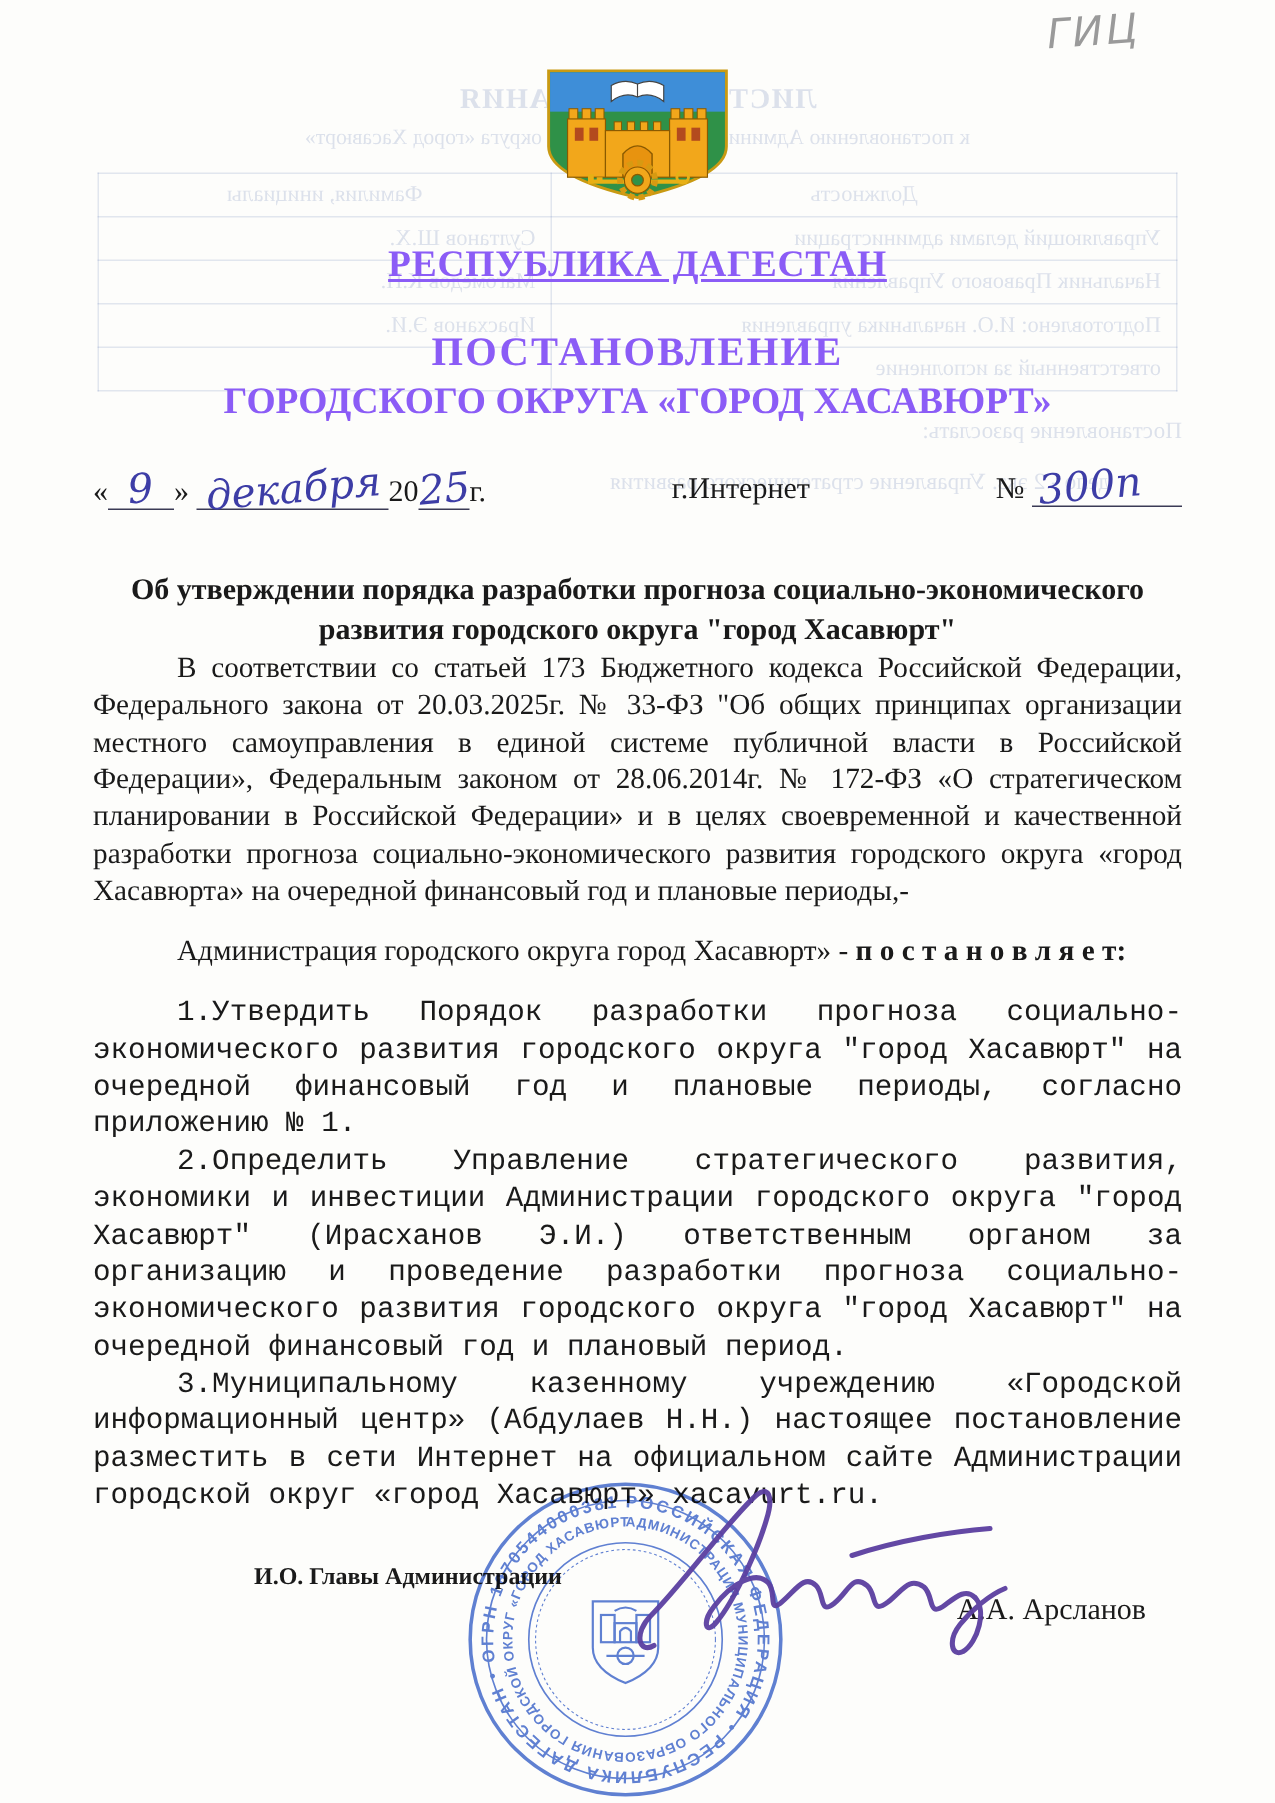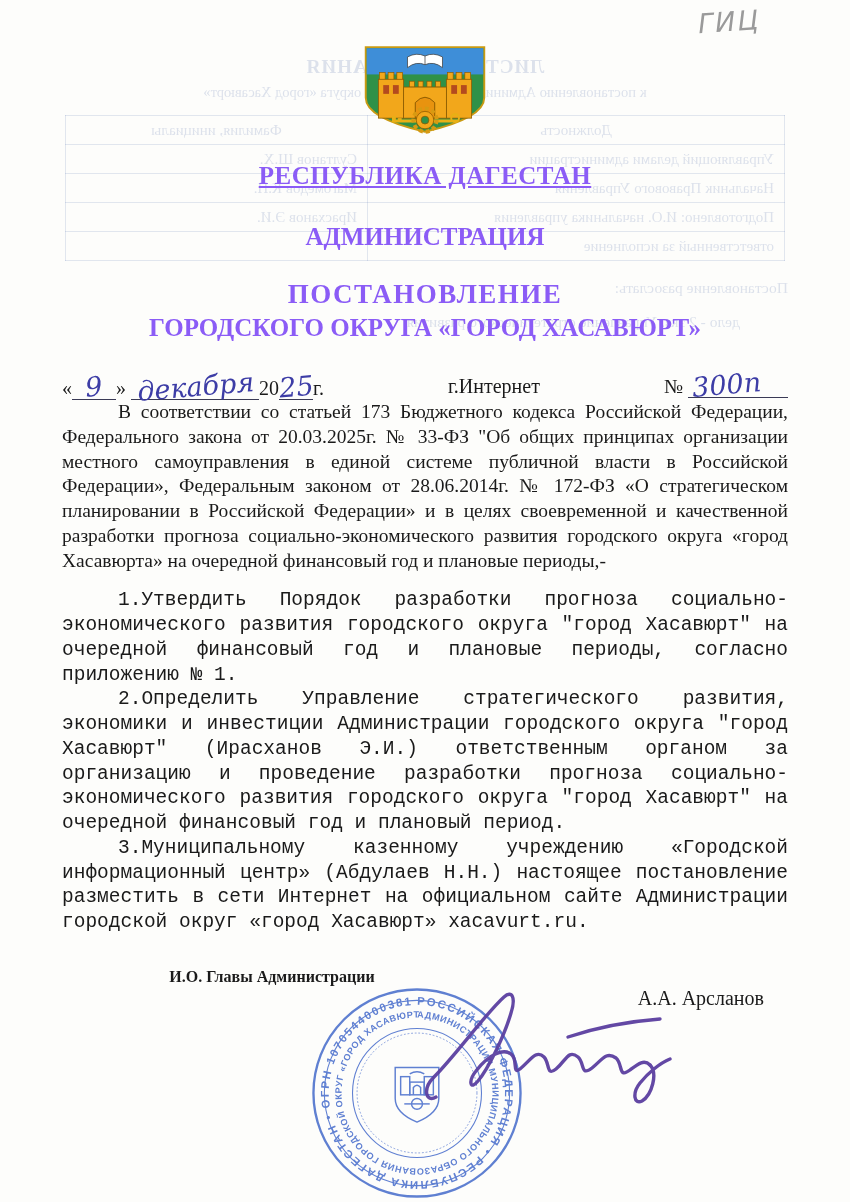--- a/index.html
+++ b/index.html
@@ -141,39 +141,43 @@
         <circle cx="101" cy="76" r="4" fill="none" stroke="#e8b015" stroke-width="2"></circle>
         <rect x="36" y="74" width="4" height="5" fill="#e8b015"></rect>
         <rect x="42" y="76" width="4" height="3" fill="#e8b015"></rect>
         <circle cx="70" cy="78" r="12" fill="none" stroke="#d79a12" stroke-width="4" stroke-dasharray="4 3"></circle>
         <circle cx="70" cy="78" r="9" fill="#f2a71b" stroke="#8a5a00" stroke-width="0.8"></circle>
         <circle cx="70" cy="78" r="4" fill="#2f9148" stroke="#8a5a00" stroke-width="0.8"></circle>
       </svg>
     </div>
 
     <div class="h-blue republic">РЕСПУБЛИКА ДАГЕСТАН</div>
-    <div class="h-blue admin1">АДМИНИСТРАЦИЯ</div>
     <div class="h-blue doctype">ПОСТАНОВЛЕНИЕ</div>
     <div class="h-blue admin2">ГОРОДСКОГО ОКРУГА «ГОРОД ХАСАВЮРТ»</div>
 
     <div class="dateline">
       <div class="date-left">
         <span>«</span><span class="blank day"><span class="ink big">9</span></span><span>»</span>
         <span class="blank month"><span class="ink big">декабря</span></span><span>20</span><span class="blank yr"><span class="ink big">25</span></span><span>г.</span>
       </div>
       <div class="city">г.Интернет</div>
       <div class="numline">
         <span>№</span>
         <span class="blank num"><span class="ink big">300п</span></span>
       </div>
     </div>
 
+    <div class="doc-title">
+      <div>Об утверждении порядка разработки прогноза социально-экономического</div>
+      <div>развития городского округа "город Хасавюрт"</div>
+    </div>
 
     <p class="para intro">В соответствии со статьей 173 Бюджетного кодекса Российской Федерации, Федерального закона от 20.03.2025г. № 33-ФЗ "Об общих принципах организации местного самоуправления в единой системе публичной власти в Российской Федерации», Федеральным законом  от 28.06.2014г. № 172-ФЗ «О стратегическом планировании в Российской Федерации» и в целях своевременной и качественной разработки прогноза социально-экономического развития  городского округа «город Хасавюрта» на очередной финансовый год и плановые периоды,-</p>
 
+    <p class="para resolution"><span>Администрация городского округа город Хасавюрт» - </span><span class="verb">п о с т а н о в л я е т</span><span class="verb">:</span></p>
 
     <div class="items">
       <p class="para">1.Утвердить Порядок разработки прогноза социально-экономического развития городского округа "город Хасавюрт" на очередной финансовый год и плановые периоды, согласно приложению № 1.</p>
       <p class="para">2.Определить Управление стратегического развития, экономики и инвестиции Администрации городского округа "город Хасавюрт" (Ирасханов Э.И.) ответственным органом за организацию и проведение разработки прогноза социально-экономического развития городского округа "город Хасавюрт" на очередной финансовый год и плановый период.</p>
       <p class="para">3.Муниципальному казенному учреждению «Городской информационный центр» (Абдулаев Н.Н.) настоящее постановление разместить в сети Интернет на официальном сайте Администрации городской округ «город Хасавюрт» xacavurt.ru.</p>
     </div>
 
     <div class="sig-row">
       <div class="sig-left">
         <div>И.О. Главы Администрации</div>

